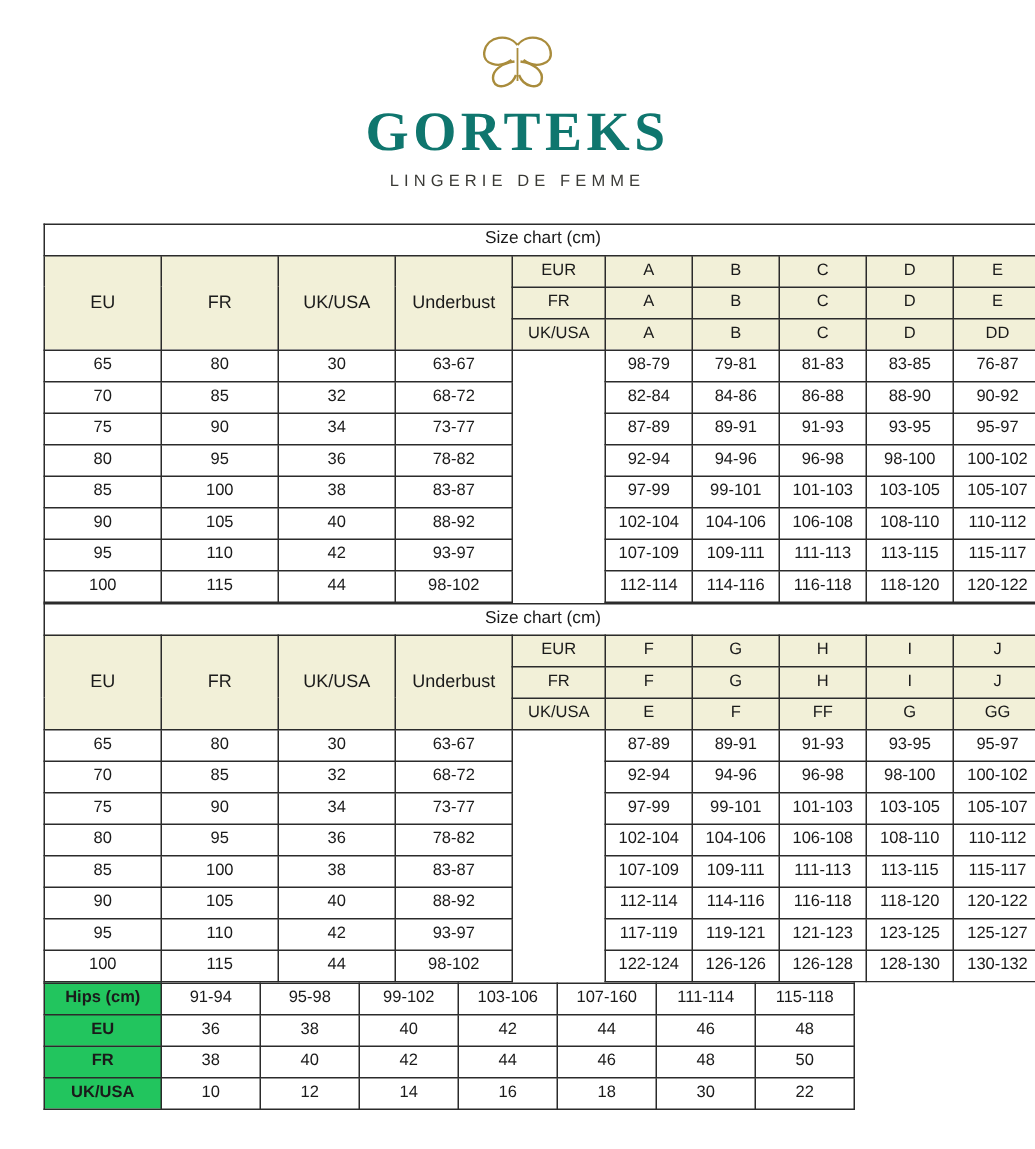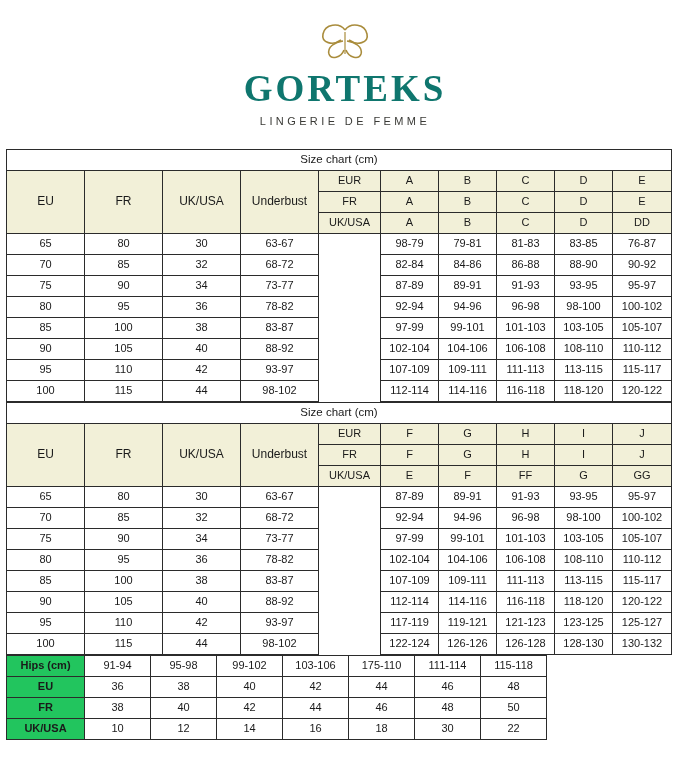--- a/index.html
+++ b/index.html
@@ -42,21 +42,21 @@
   }
   .brand-tagline {
     font-family: "Liberation Sans", sans-serif;
     font-size: 11px;
     letter-spacing: 3.4px;
     color: #3a3a36;
     margin-top: 6px;
   }
   
   .tables {
-    margin: 22px 12px 0 6px;
+    margin: 22px 12px 0 29px;
   }
   table.sz {
     border-collapse: collapse;
     width: 666px;
     table-layout: fixed;
     font-size: 11px;
   }
   table.sz td, table.sz th {
     border: 1px solid #2b2b2b;
     text-align: center;
@@ -417,21 +417,21 @@
           <col style="width:66px">
         <col style="width:126px">
       </colgroup>
       <tbody>
       <tr>
         <td class="lbl">Hips (cm)</td>
         <td>91-94</td>
         <td>95-98</td>
         <td>99-102</td>
         <td>103-106</td>
-        <td>175-110</td>
+        <td>107-160</td>
         <td>111-114</td>
         <td>115-118</td>
         <td class="nb"></td>
       </tr>
       <tr>
         <td class="lbl">EU</td>
         <td>36</td>
         <td>38</td>
         <td>40</td>
         <td>42</td>

